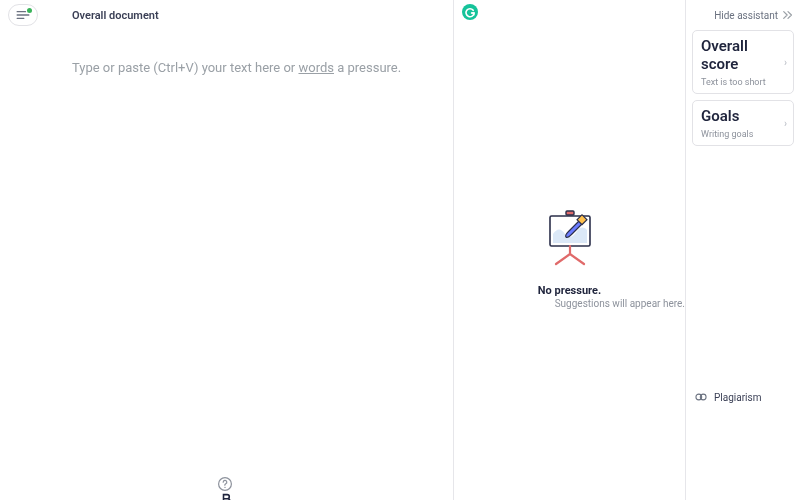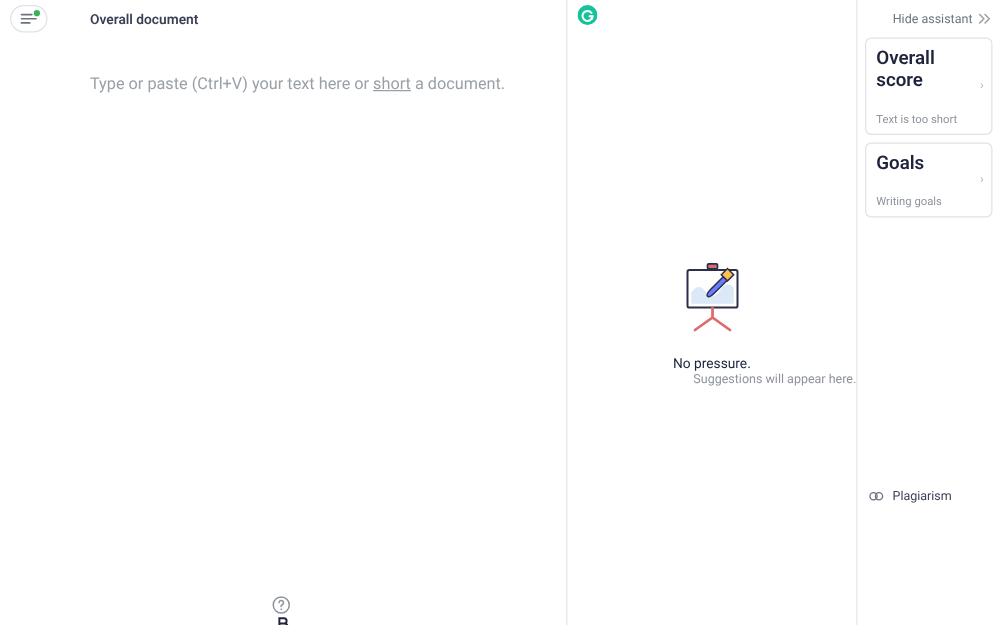--- a/index.html
+++ b/index.html
@@ -21,30 +21,30 @@
   .tool-left-gap { width:44px; }
   .word-count { margin-left:auto; font-size:10px; color:#8d929c; display:flex; align-items:center; gap:4px; }
   .word-count .chev { font-size:9px; color:#b7bbc3; }
   .help-btn { width:16px; height:16px; display:flex; align-items:center; justify-content:center; margin-right:4px; }
 
   
   .suggest { width:232px; height:500px; position:relative; border-right:1px solid #e6e6ea; }
   .brand { position:absolute; top:4px; left:8px; width:16px; height:16px; }
   .easel-wrap { position:absolute; top:210px; left:0; right:0; display:flex; justify-content:center; }
   .easel { width:60px; height:56px; }
-  .np-title { position:absolute; top:284px; left:0; right:0; text-align:center; font-size:11px; font-weight:400; color:#1f243c; }
+  .np-title { position:absolute; top:284px; left:0; right:0; text-align:center; font-size:11px; font-weight:700; color:#1f243c; }
   .np-sub { position:absolute; top:298px; left:0; right:0; text-align:right; font-size:10px; color:#8d929c; }
 
   
   .side { width:114px; height:424px; position:relative; padding:6px 6px 0 6px; display:flex; flex-direction:column; }
   .hide-assist { display:flex; align-items:center; justify-content:flex-end; gap:4px; font-size:10px; color:#6b7280; height:18px; margin-bottom:6px; cursor:pointer; }
   .hide-assist svg { width:12px; height:10px; }
   .card { border:1px solid #e2e2e6; border-radius:5px; padding:6px 8px 6px 8px; margin-bottom:6px; position:relative; cursor:pointer; }
   .card .title { font-size:15px; font-weight:600; color:#1f243c; }
-  .card .sub { font-size:9px; color:#8d929c; margin-top:18px; }
+  .card .sub { font-size:9px; color:#8d929c; margin-top:4px; }
   .card .chev { position:absolute; right:6px; top:50%; transform:translateY(-50%); color:#b7bbc3; font-size:10px; }
   .card.genai { border-color:#18c39b; }
   .card.genai .badge { position:absolute; right:6px; top:50%; transform:translateY(-50%); width:12px; height:12px; border-radius:50%; background:#18c39b; display:flex; align-items:center; justify-content:center; }
   .card.genai .badge svg { width:8px; height:8px; }
 
   .side-spacer { flex:1; }
   .side-item { display:flex; align-items:center; gap:6px; font-size:10px; color:#3a3f55; padding:6px 2px; cursor:pointer; }
   .side-item svg { width:14px; height:14px; flex-shrink:0; }
   .side-item .lines { line-height:1.15; }
 </style>
@@ -55,21 +55,21 @@
 
   <div class="editor">
     <div class="menu-btn">
       <svg viewBox="0 0 16 12">
           <path d="M1 2h10M1 6h14M1 10h8" stroke="#6b7280" stroke-width="1.6" stroke-linecap="round" fill="none"></path>
         </svg>
       <span class="dot"></span>
     </div>
     <div class="doc-title">Overall document</div>
     <div class="doc-body">
-      <span>Type or paste (Ctrl+V) your text here or </span><span class="upload">short</span><span> a document.</span>
+      <span>Type or paste (Ctrl+V) your text here or </span><span class="upload">words</span><span> a pressure.</span>
     </div>
 
     <div class="toolbar">
       <div class="help-btn">
         <svg viewBox="0 0 16 16">
             <circle cx="8" cy="8" r="6.4" stroke="#8d929c" stroke-width="1.2" fill="none"></circle>
             <path d="M6.2 6.2a1.8 1.8 0 1 1 2.6 1.6c-.7.4-1 .8-1 1.4" stroke="#8d929c" stroke-width="1.2" fill="none" stroke-linecap="round"></path>
             <circle cx="8" cy="11.4" r="0.7" fill="#8d929c"></circle>
           </svg>
       </div>

